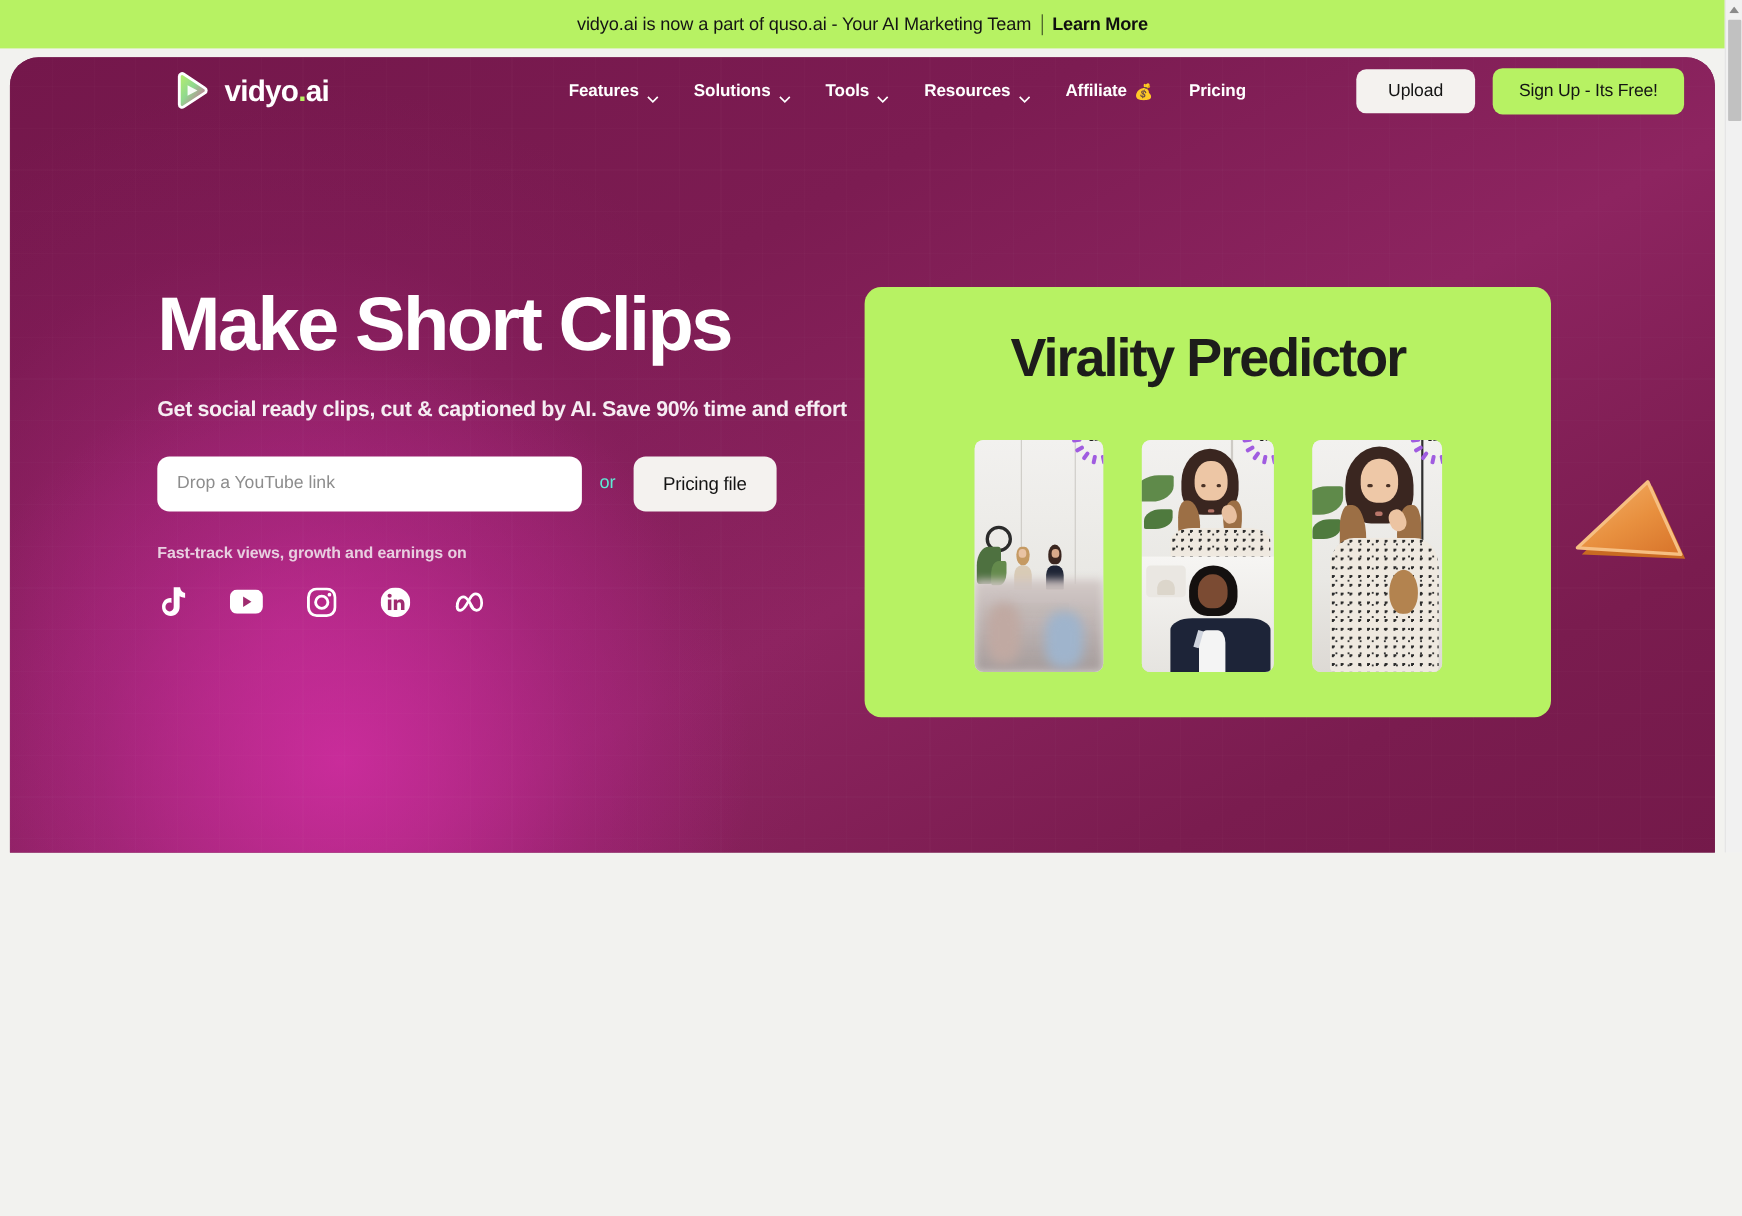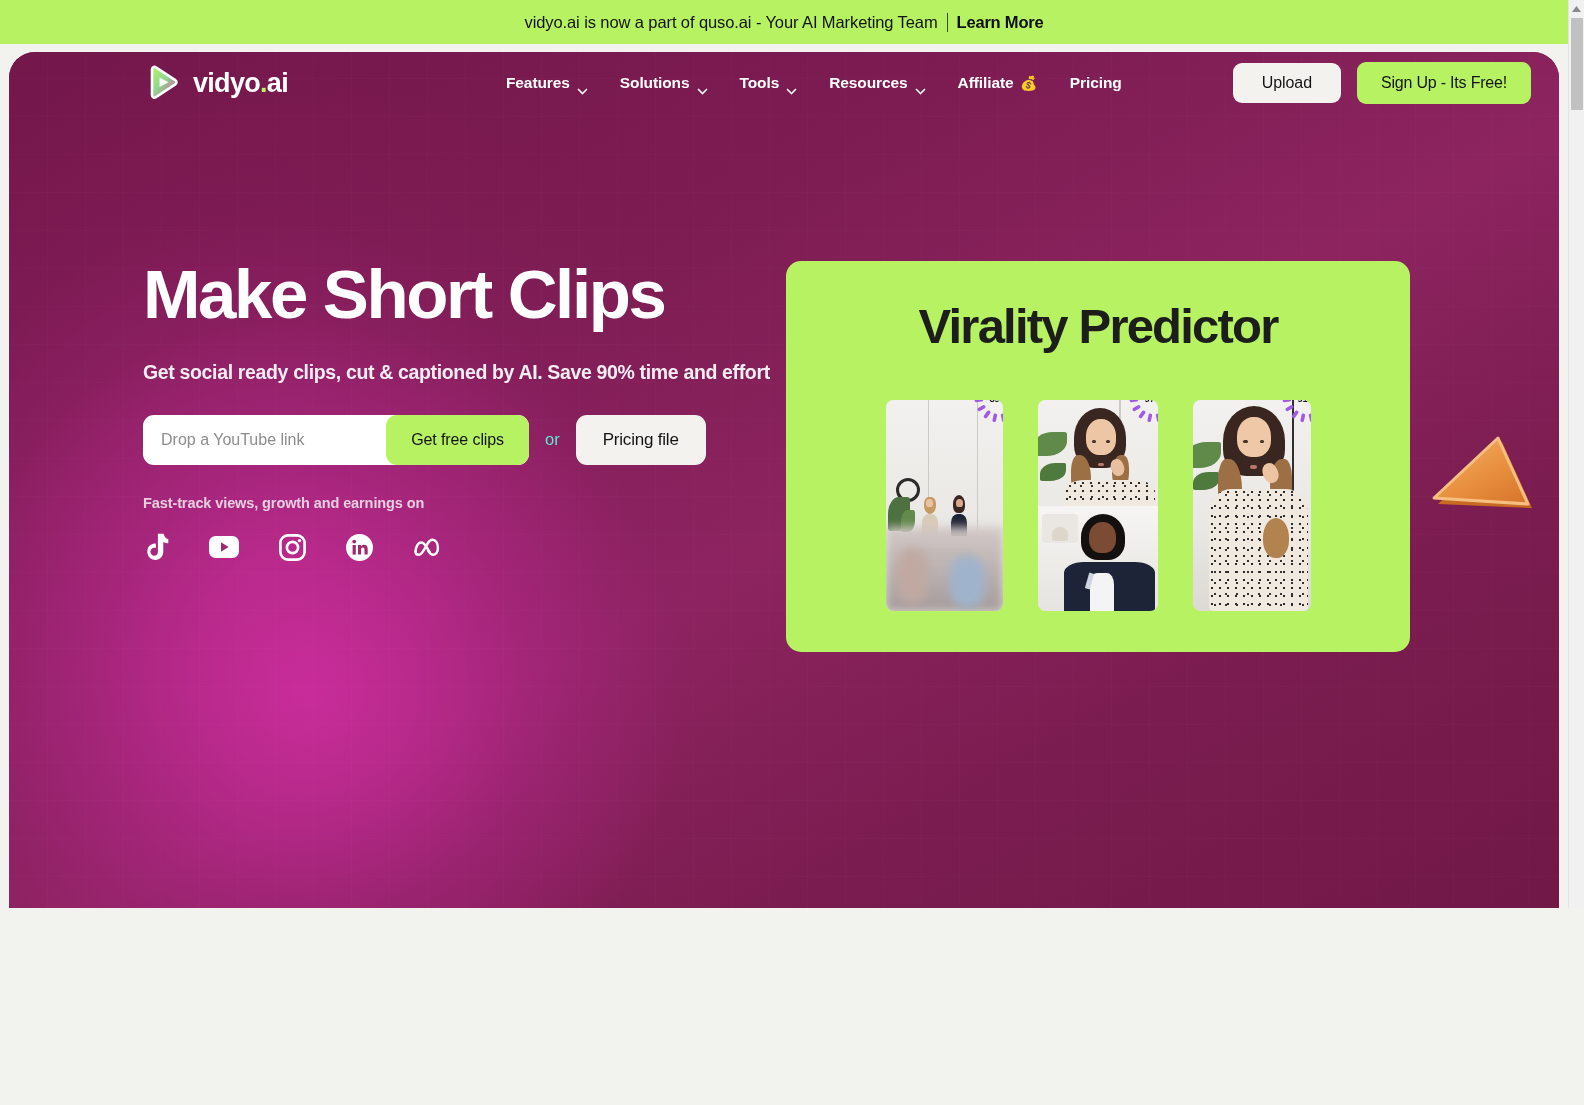--- a/index.html
+++ b/index.html
@@ -5,21 +5,21 @@
 <style>
   * { box-sizing: border-box; margin: 0; padding: 0; }
   html, body {
     width: 1584px; height: 1105px;
     overflow: hidden;
     font-family: "Liberation Sans", sans-serif;
     background: #f2f2ef;
   }
   .page {
     position: relative;
-    width: 1584px; height: 908px;
+    width: 1584px; height: 775px;
     background: #f2f2ef;
     overflow: hidden;
   }
 
   
   .announce {
     position: absolute; top: 0; left: 0;
     width: 1568px; height: 44px;
     background: #b7f263;
     display: flex; align-items: center; justify-content: center;
@@ -67,21 +67,21 @@
     content: "";
     position: absolute; inset: 0;
     background-image:
       repeating-linear-gradient(0deg, rgba(255,255,255,0.018) 0 1px, transparent 1px 38px),
       repeating-linear-gradient(90deg, rgba(255,255,255,0.018) 0 1px, transparent 1px 38px);
     opacity: .8;
   }
 
   
   .nav {
-    position: absolute; top: 0; left: 1px; right: 0;
+    position: absolute; top: 0; left: 12px; right: 0;
     height: 62px;
     display: flex; align-items: center;
     padding: 0 28px 0 134px;
   }
   .logo { display: flex; align-items: center; gap: 11px; text-decoration: none; }
   .logo-mark { width: 38px; height: 38px; }
   .logo-text {
     font-size: 27px; font-weight: bold; color: #ffffff;
     letter-spacing: -0.7px;
   }
@@ -390,21 +390,20 @@
 
     <div class="hero-left">
       <h1 class="headline">
         <span>Make Short Clips</span><br>
       </h1>
       <p class="subhead">Get social ready clips, cut &amp; captioned by AI. Save 90% time and effort</p>
 
       <div class="form-row">
         <div class="input-wrap">
           <input class="yt-input" type="text" placeholder="Drop a YouTube link" style="">
-          <button class="btn-getclips">Get free clips</button>
         </div>
         <span class="or-text">or</span>
         <button class="btn-upload">Pricing file</button>
       </div>
 
       <div class="fasttrack">Fast-track views, growth and earnings on</div>
 
       <div class="social-row">
         <span class="social-ico">
           <svg width="26" height="29" viewBox="0 0 26 29">

